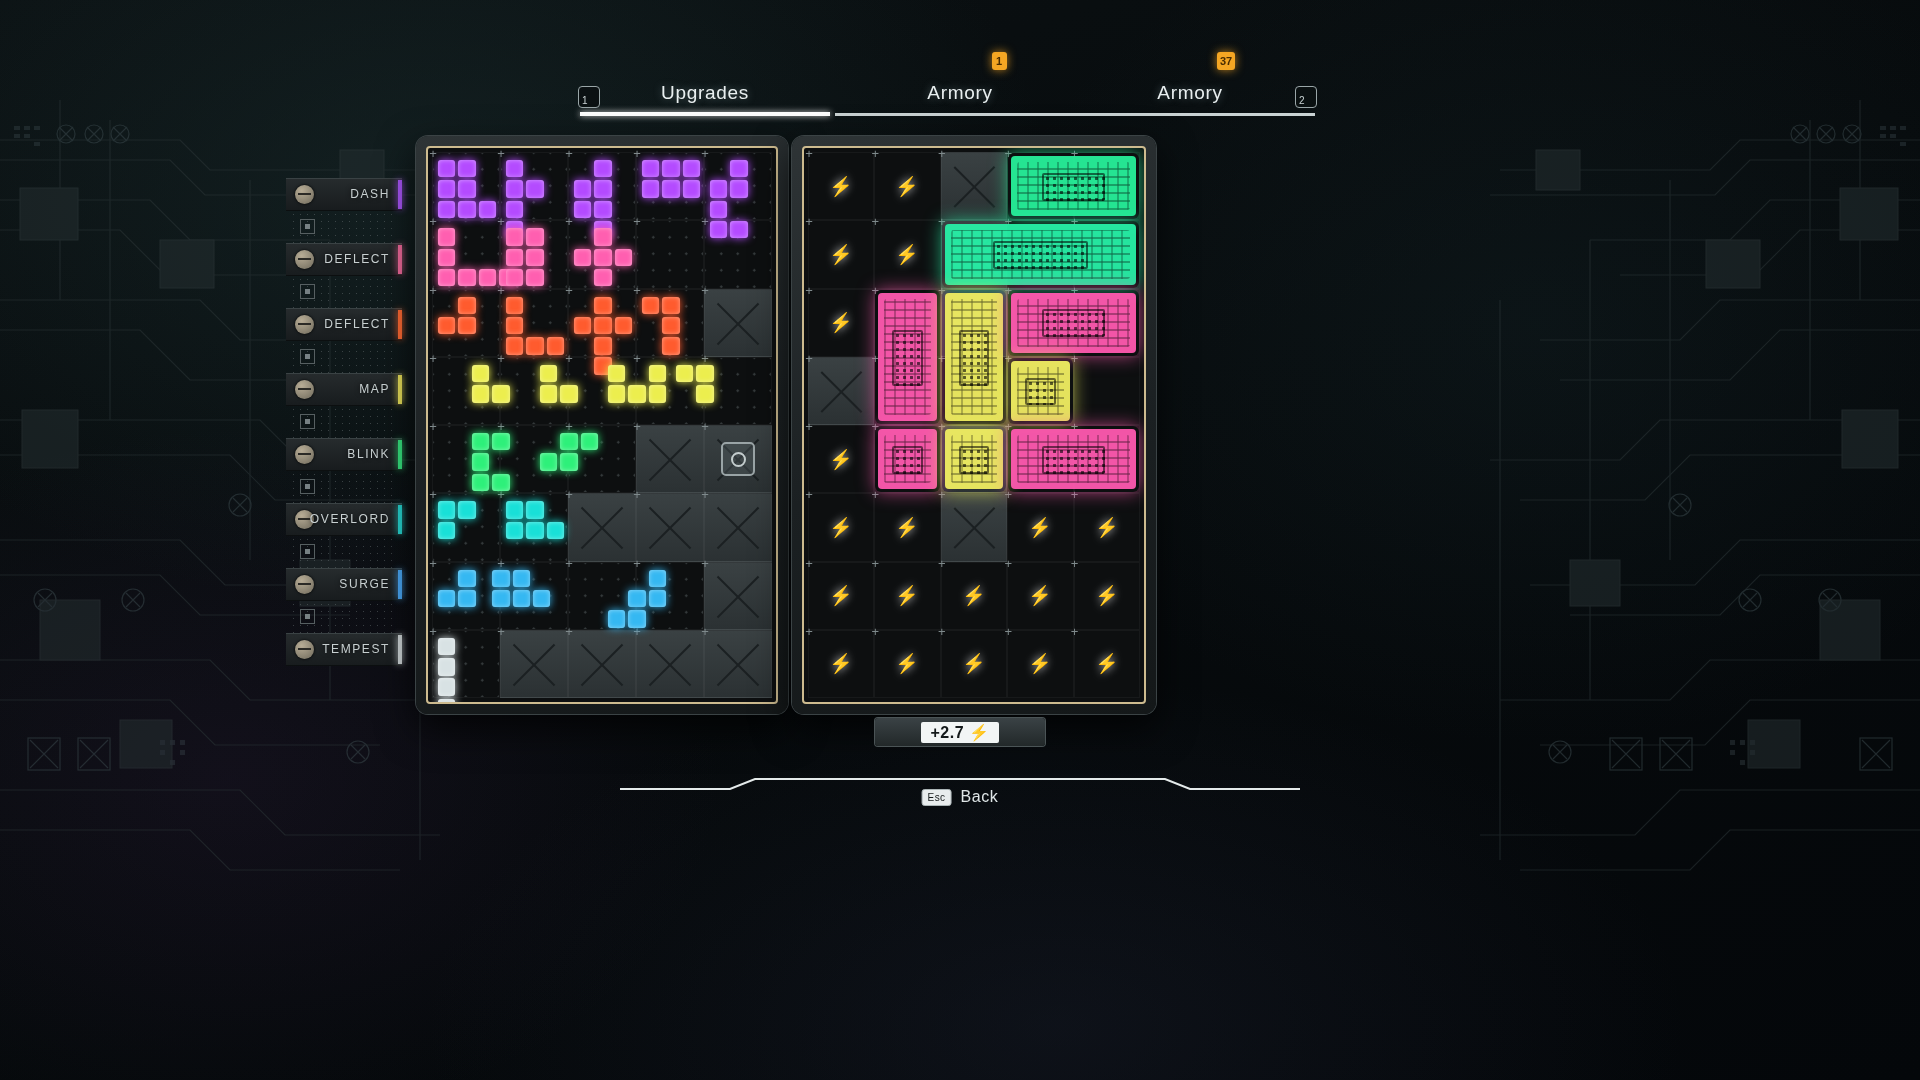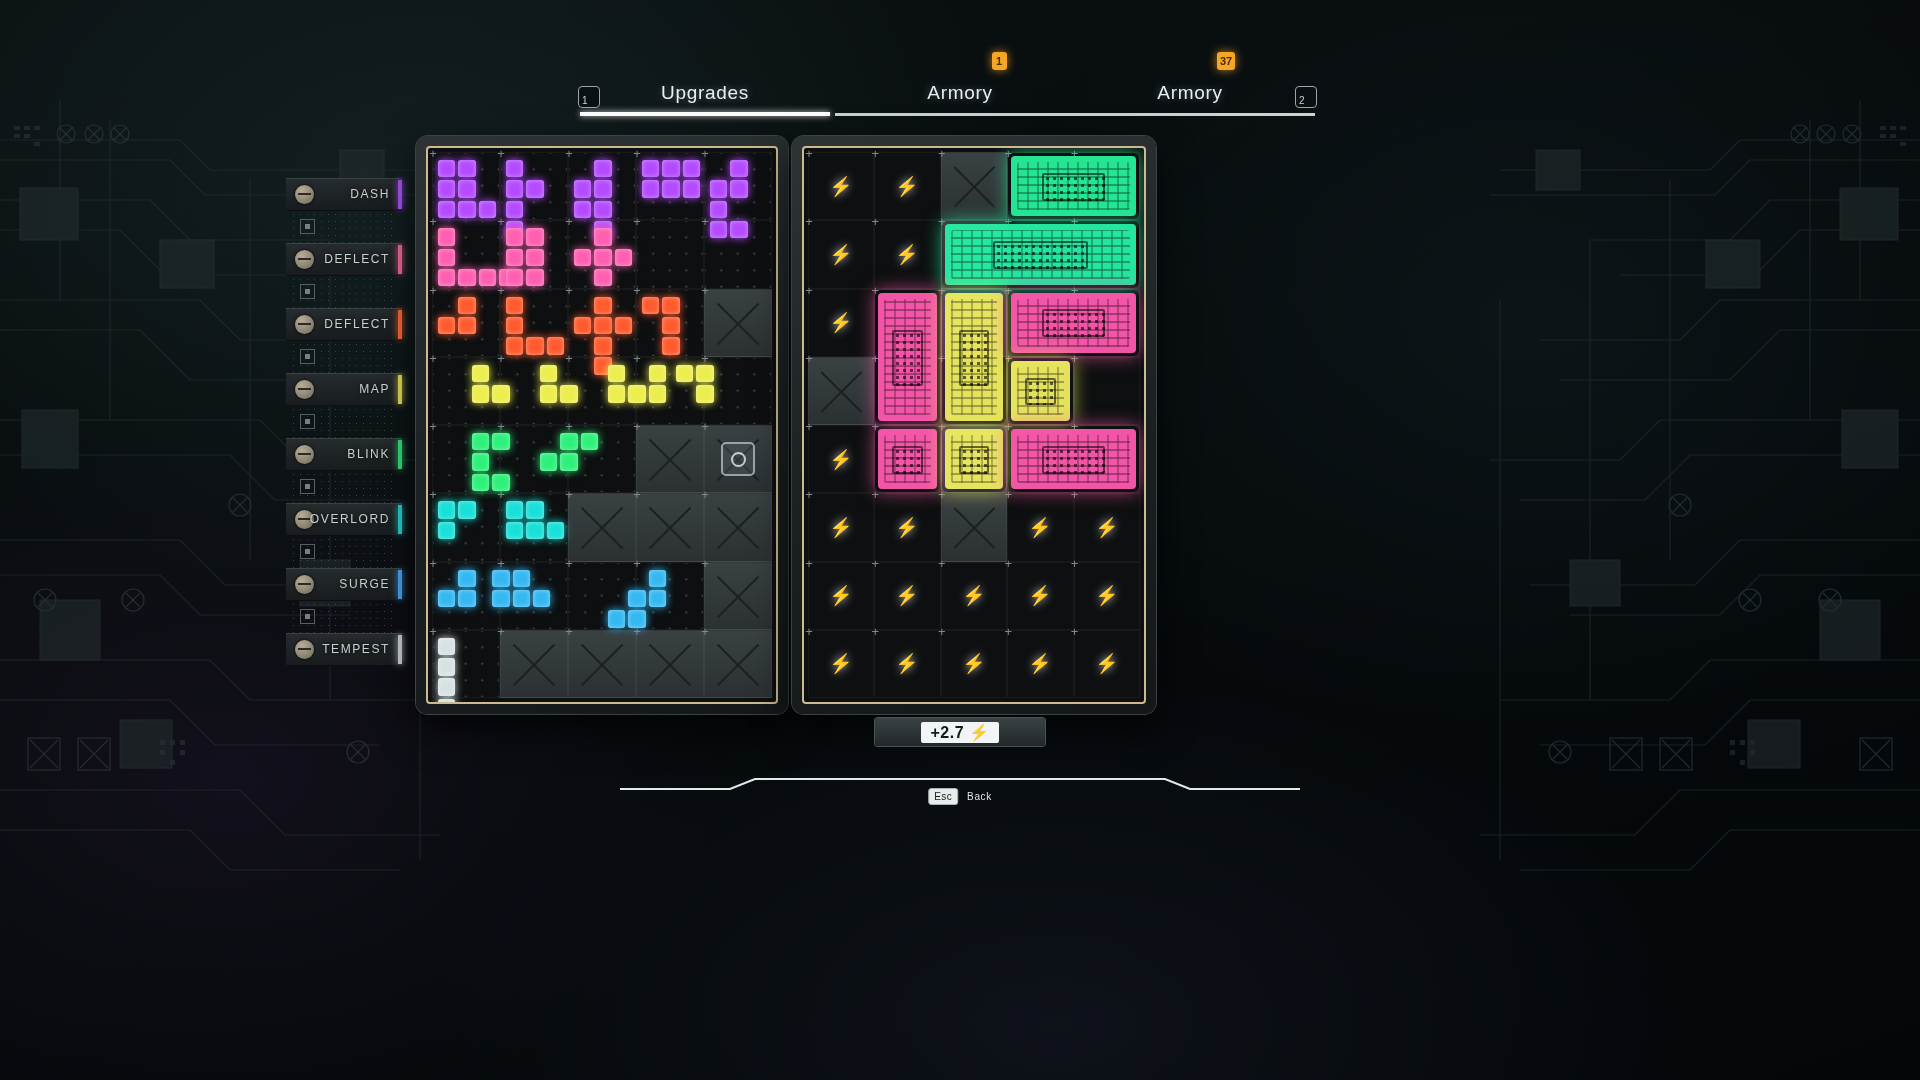--- a/index.html
+++ b/index.html
@@ -105,21 +105,21 @@
     width:170px; height:28px; background:linear-gradient(180deg,#3a4245,#222829);
     border-radius:3px; display:flex; align-items:center; justify-content:center;
     box-shadow:0 0 0 1px #4b5456; }
   .energy .pill{ background:#f2f5f5; color:#14191a; font-size:16px; font-weight:bold;
     padding:1px 10px; border-radius:2px; letter-spacing:.5px; }
   .footline{ position:absolute; left:50%; transform:translateX(-50%); top:778px; width:680px; height:16px; }
   .backrow{ position:absolute; left:50%; transform:translateX(-50%); top:788px;
     display:flex; align-items:center; gap:9px; }
   .esc{ border:1px solid #aab4b6; border-radius:3px; background:#e8eced; color:#15191a;
     font-size:10px; padding:2px 5px; letter-spacing:.4px; }
-  .backtxt{ font-size:10px; color:#dfe6e7; letter-spacing:.6px; }
+  .backtxt{ font-size:16px; color:#dfe6e7; letter-spacing:.6px; }
 
   
   .hover-mark{ position:absolute; width:34px; height:34px; border:2px solid #9aa4a6; border-radius:5px;
      background:rgba(90,100,102,.35); display:flex; align-items:center; justify-content:center; }
   .hover-mark:after{ content:""; width:11px; height:11px; border:2px solid #c3cccd; border-radius:50%; }
 </style>
 </head>
 <body>
 
 <div id="app">

